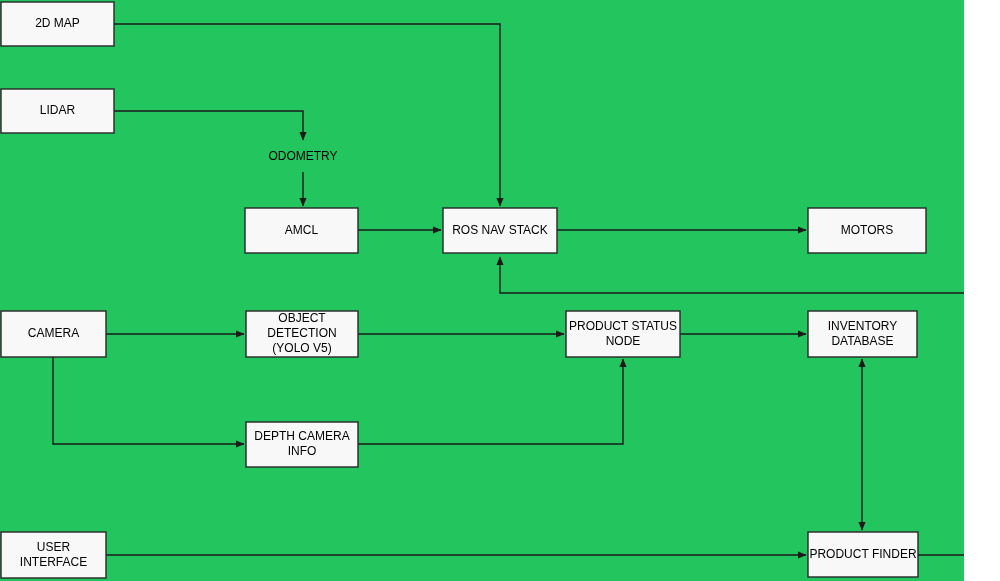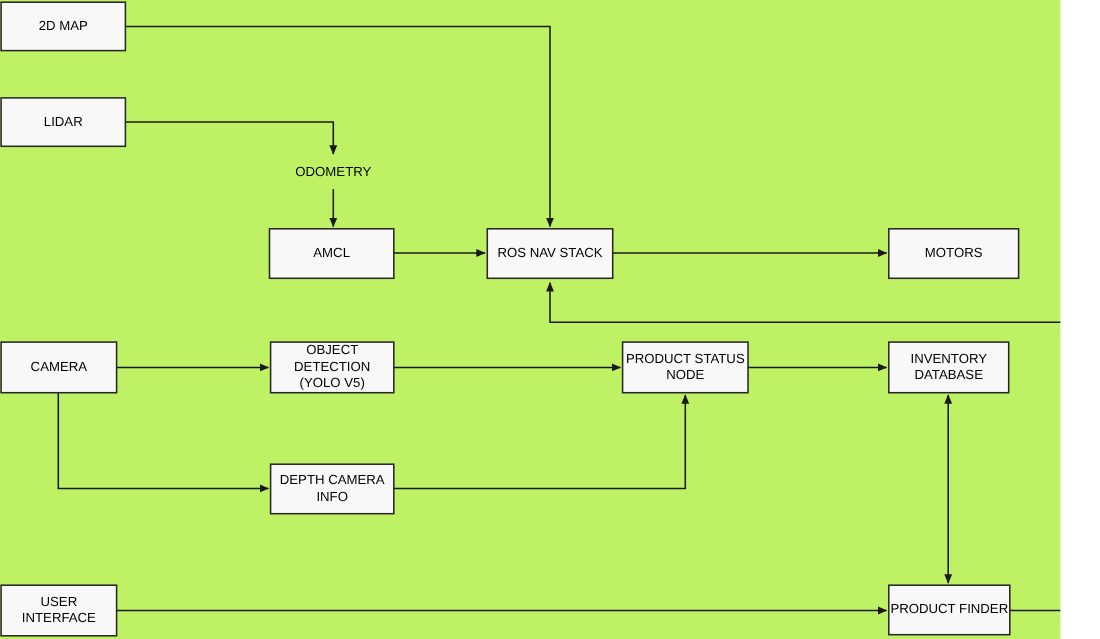--- a/index.html
+++ b/index.html
@@ -7,21 +7,21 @@
     padding: 0;
     background: #ffffff;
   }
   body {
     font-family: "Liberation Sans", sans-serif;
   }
   #canvas {
     position: relative;
     width: 964px;
     height: 581px;
-    background: #bef264;
+    background: #22c55e;
     overflow: hidden;
   }
   #diagram-svg {
     position: absolute;
     left: 0;
     top: 0;
     width: 1000px;
     height: 581px;
   }
   .node-label {

